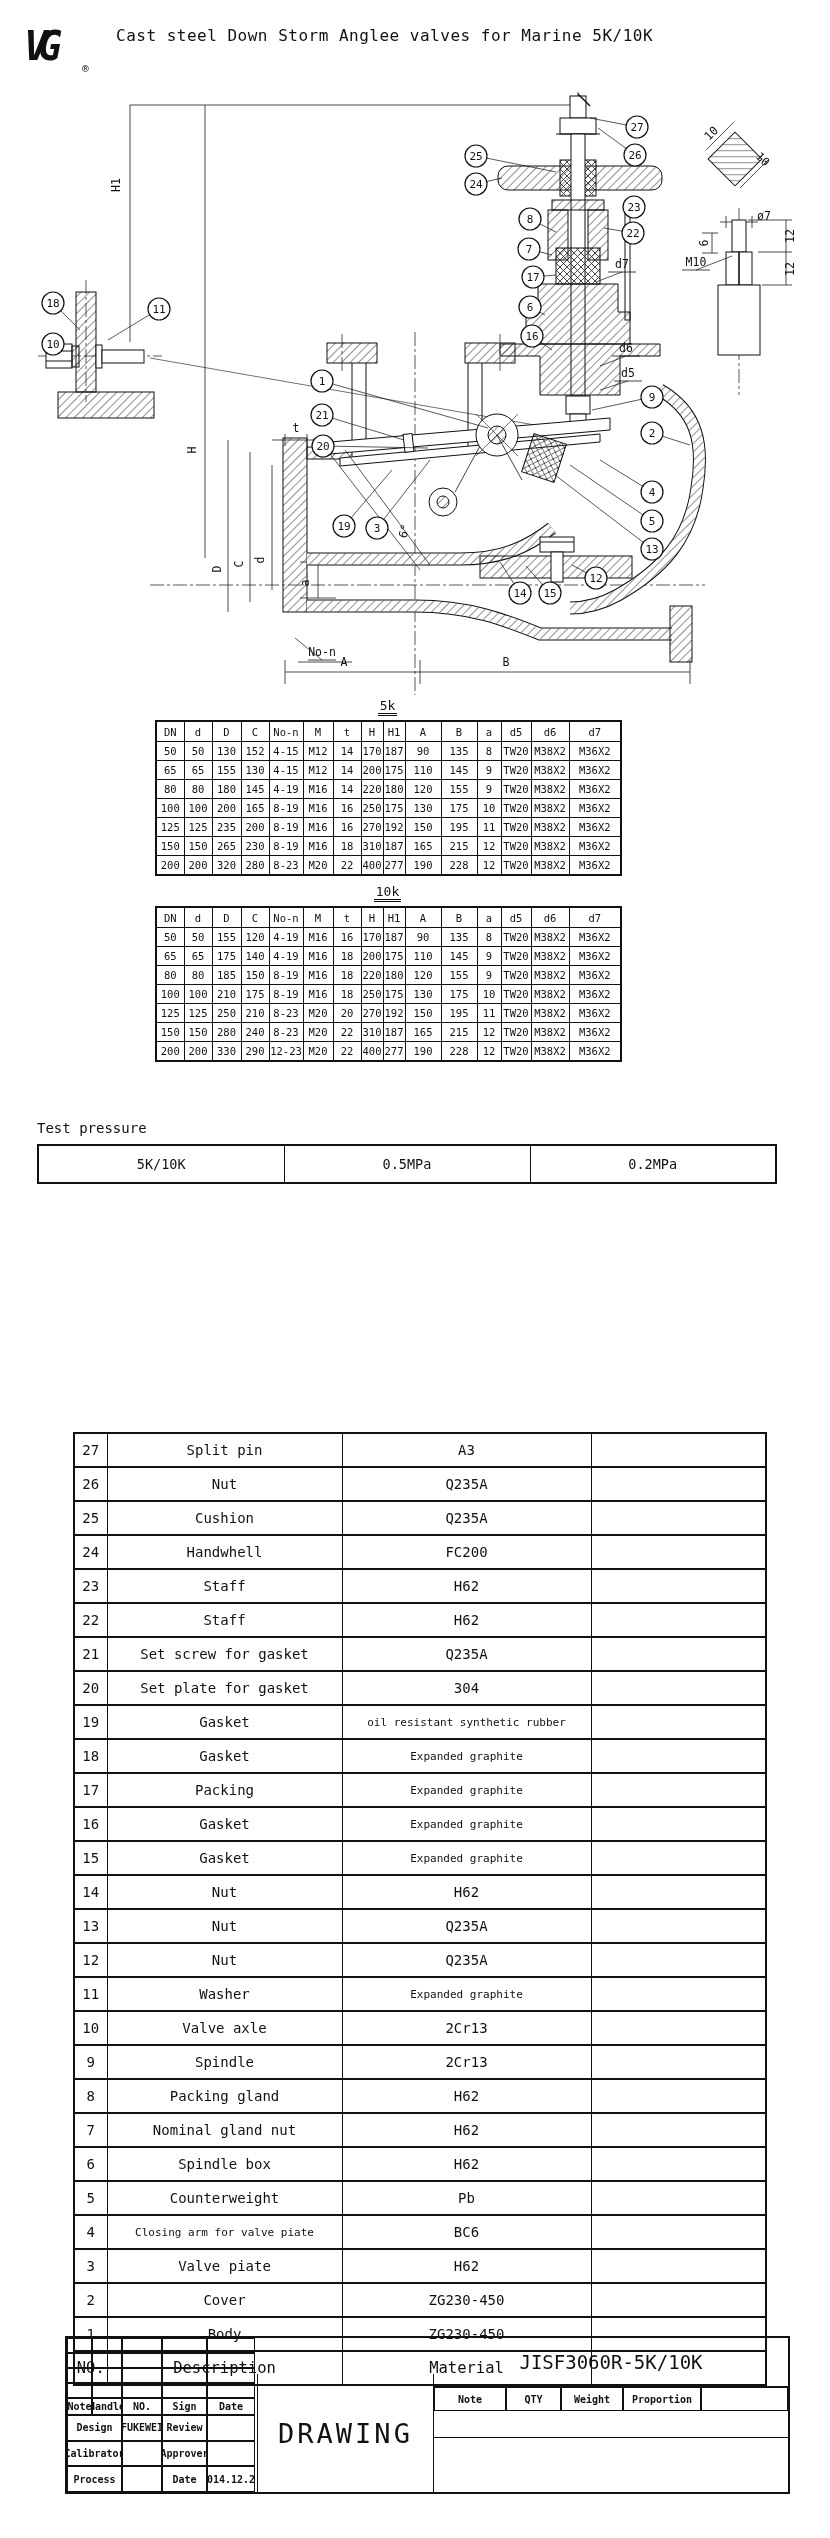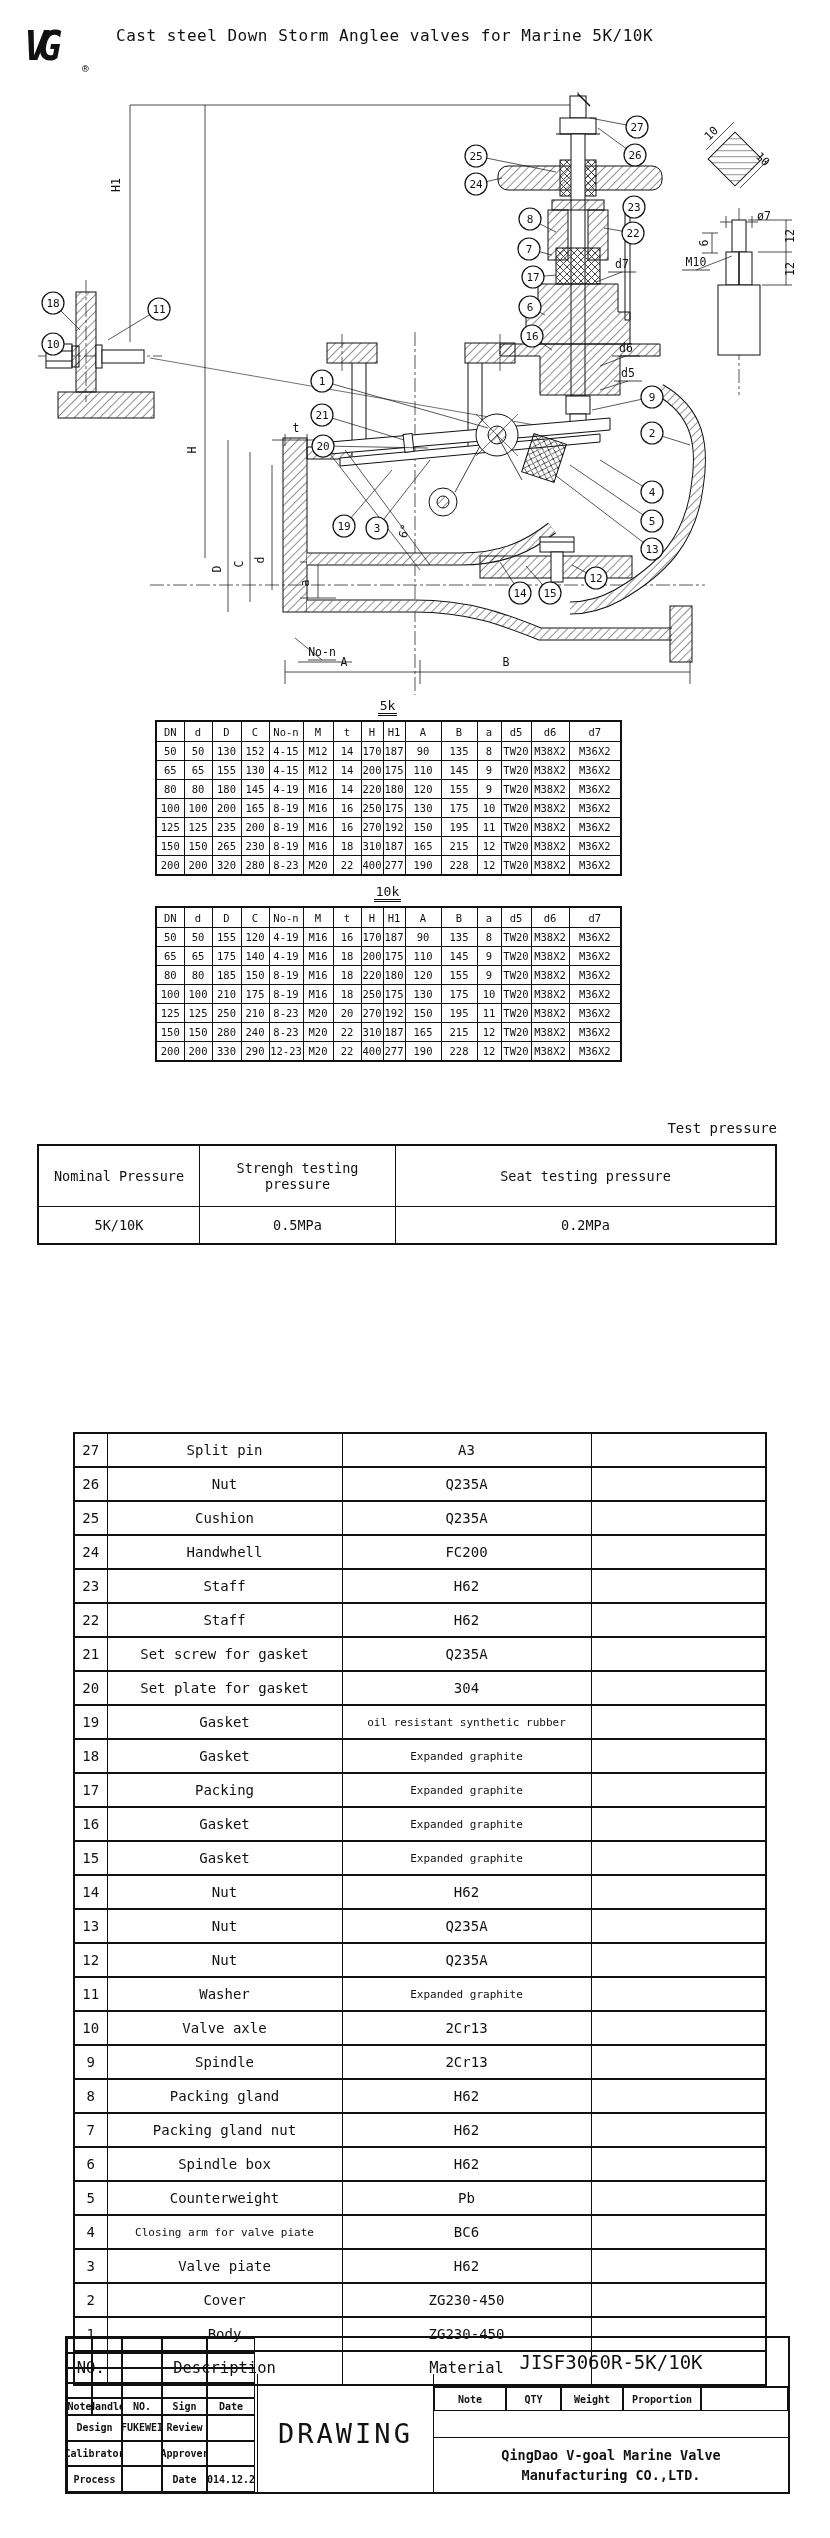--- a/index.html
+++ b/index.html
@@ -733,28 +733,23 @@
         <td>190</td>
         <td>228</td>
         <td>12</td>
         <td>TW20</td>
         <td>M38X2</td>
         <td>M36X2</td>
       </tr>
     </tbody>
   </table>
 
-<div class="abs" style="left:37px;top:1120px;width:740px;text-align:right;font-size:14px">Test pressure</div>
+<div class="abs" style="left:37px;top:1120px;width:740px;text-align:left;font-size:14px">Test pressure</div>
 <table class="abs ptab" style="left:37px;top:1144px">
   <tbody>
-      <tr class="hd">
-    <td style="width:160px">Nominal Pressure</td>
-    <td style="width:195px">Strengh testing pressure</td>
-    <td>Seat testing pressure</td>
-  </tr>
   <tr class="dt">
     <td>5K/10K</td>
     <td>0.5MPa</td>
     <td>0.2MPa</td>
   </tr>
 </tbody>
   </table>
 
 <table class="abs parts" style="left:73px;top:1432px">
     <colgroup>
@@ -879,21 +874,21 @@
         <td></td>
       </tr>
       <tr>
         <td>8</td>
         <td>Packing gland</td>
         <td>H62</td>
         <td></td>
       </tr>
       <tr>
         <td>7</td>
-        <td>Packing gland nut</td>
+        <td>Nominal gland nut</td>
         <td>H62</td>
         <td></td>
       </tr>
       <tr>
         <td>6</td>
         <td>Spindle box</td>
         <td>H62</td>
         <td></td>
       </tr>
       <tr>
@@ -995,18 +990,14 @@
   <div class="tb-right">
     <div class="code">JISF3060R-5K/10K</div>
     <div class="qrow" id="tbQrow">
         <div class="cell" style="width: 72px;">Note</div>
         <div class="cell" style="width: 55px;">QTY</div>
         <div class="cell" style="width: 62px;">Weight</div>
         <div class="cell" style="width: 78px;">Proportion</div>
         <div class="cell" style="flex: 1 1 0%;"></div>
       </div>
     <div class="qrow" id="tbQrowEmpty" style="height:26px;border-bottom:1px solid #111"></div>
-    <div class="company">
-      <div>QingDao V-goal Marine Valve</div>
-      <div>Manufacturing CO.,LTD.</div>
-    </div>
   </div>
 </div>
 
 </body></html>

